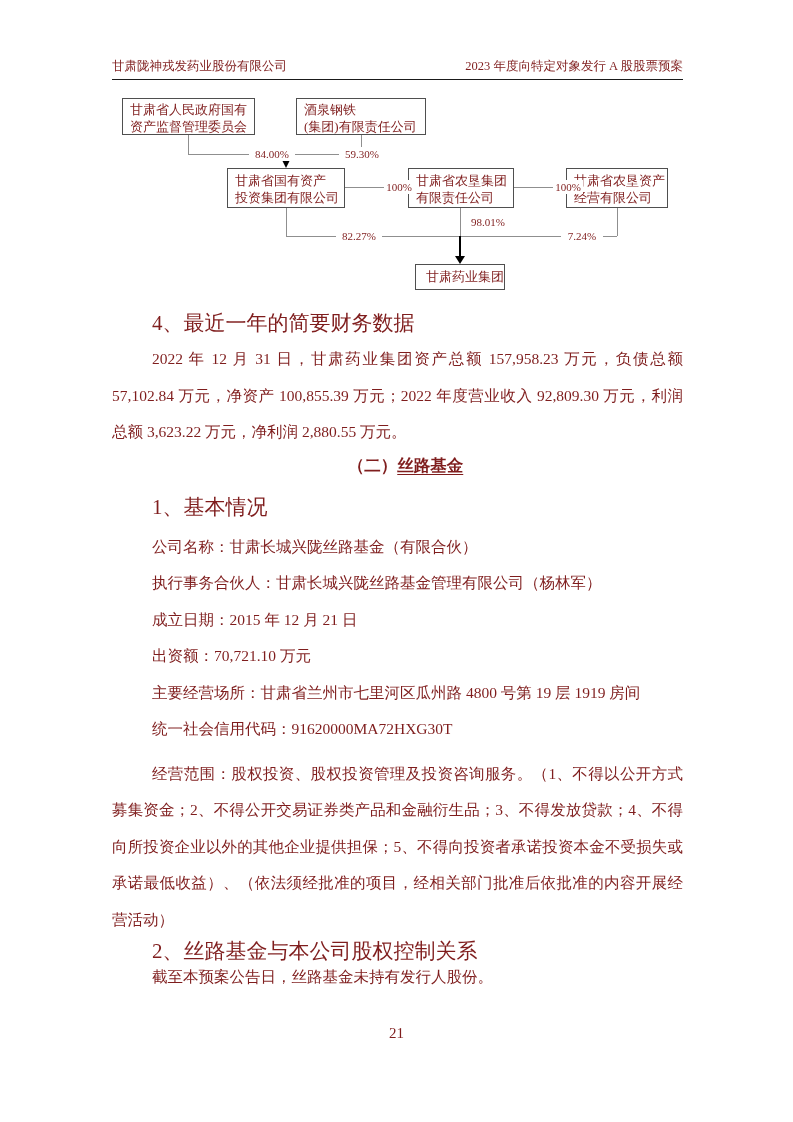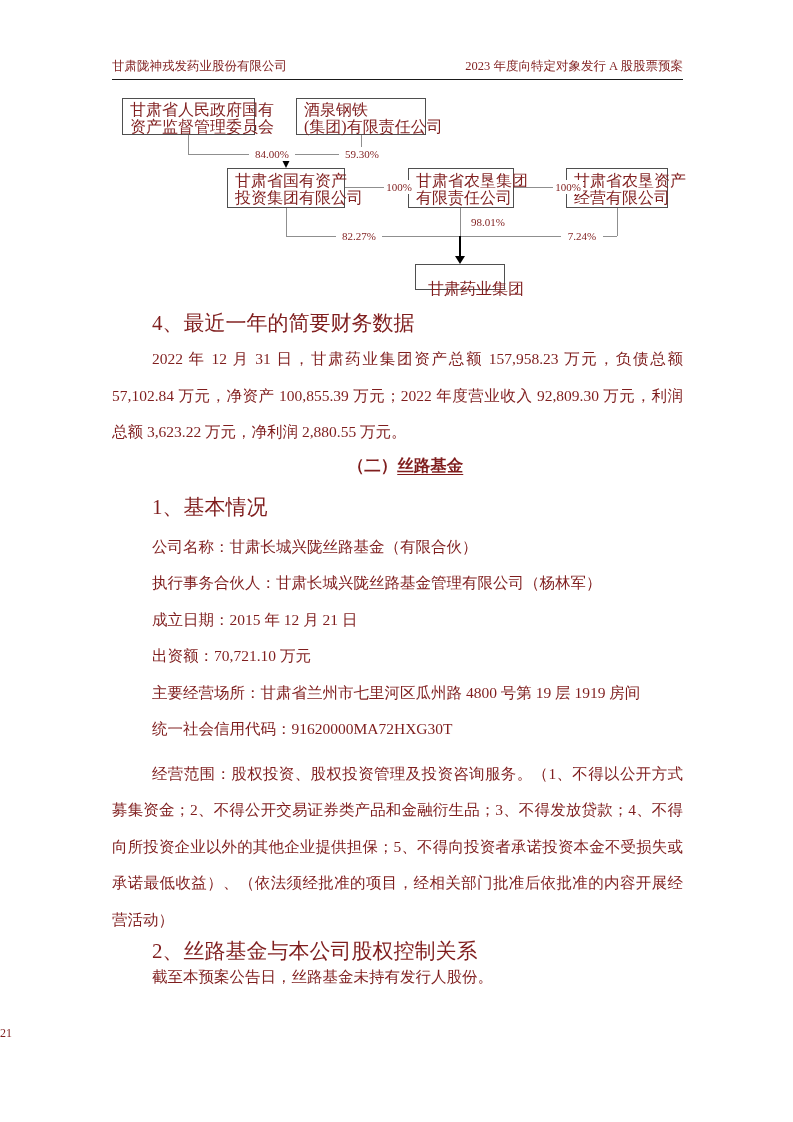--- a/index.html
+++ b/index.html
@@ -21,25 +21,25 @@
     font-size:12.5px; line-height:16px;
     padding-bottom:5px;
     border-bottom:1px solid #1a1a1a;
   }
   
   .diagram { position:relative; height:212px; margin-top:11px; }
   .obox {
     position:absolute;
     border:1px solid #4f4f4f;
     background:#fff;
-    font-size:16px; line-height:17px;
+    font-size:13px; line-height:17px;
     padding:2px 3px 0 7px;
     white-space:nowrap;
   }
-  .obox.center { text-align:right; padding:12px; line-height:24px; }
+  .obox.center { text-align:right; padding:0; line-height:24px; }
   .cline { position:absolute; background:#8f8f8f; }
   .vline { width:1px; }
   .hline { height:1px; }
   .stem-black { position:absolute; background:#000; }
   .pct {
     position:absolute; background:#fff;
     font-size:11px; line-height:14px; height:14px;
     text-align:center; white-space:nowrap;margin-left:28px;
   }
   .arr-down {
@@ -70,21 +70,21 @@
   .para.scope { margin-top:8px; }
   .detail {
     font-size:15.5px; line-height:36.5px;
     padding-left:40px; white-space:nowrap;
   }
   .details { margin-top:12px; }
   .para.last { margin-top:0; line-height:32px; }
   
   .pageno {
     position:absolute; left:0; right:0; top:1026px;
-    font-size:12px; line-height:14px;
+    text-align:center; font-size:15px; line-height:14px;
   }
 </style>
 </head>
 <body>
 
 <div class="page">
 
   <div class="hdr">
     <span>甘肃陇神戎发药业股份有限公司</span>
     <span>2023 年度向特定对象发行 A 股股票预案</span>

